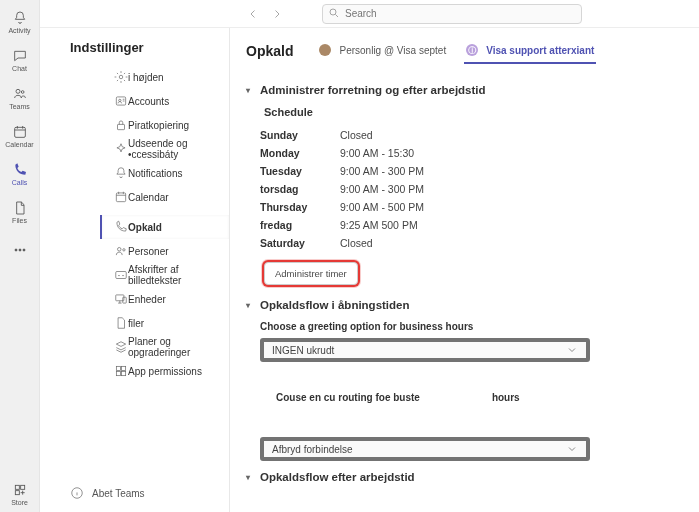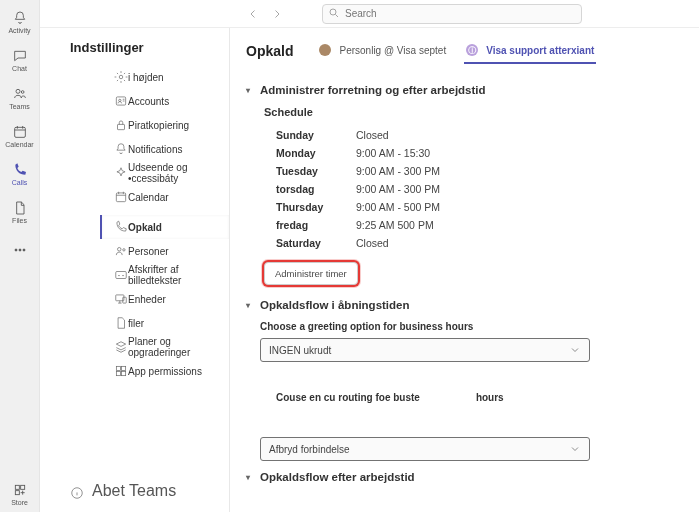--- a/index.html
+++ b/index.html
@@ -27,45 +27,45 @@
   .searchwrap .sicon{position:absolute;left:6px;top:3px;width:12px;height:12px;stroke:#888;fill:none;stroke-width:1.5}
 
   .body { flex:1; display:flex; overflow:hidden;}
 
   
   .settingsnav { width:190px; border-right:1px solid #e8e8e8; display:flex; flex-direction:column; padding:8px 0 6px 16px;}
   .settingsnav h1 { font-size:13px; font-weight:600; padding:4px 14px 10px 14px;}
   .snav-item { display:flex; align-items:center; gap:0; height:24px; padding:0 14px; font-size:10px; color:#333; cursor:pointer;margin-left:44px;}
   .snav-item.active { background:#fff; border-left:2px solid #4f52b2; font-weight:600; padding-left:12px; box-shadow:0 0 3px rgba(0,0,0,0.06) inset;}
   .snav-item .nicon{width:14px;height:14px;stroke:#666;fill:none;stroke-width:1.2;flex-shrink:0}
-  .snav-footer{margin-top:auto;padding:6px 14px;display:flex;align-items:flex-end;gap:8px;color:#555;font-size:16px}
+  .snav-footer{margin-top:auto;padding:6px 14px;display:flex;align-items:center;gap:8px;color:#555;font-size:10px}
   .snav-footer .nicon{width:14px;height:14px;stroke:#666;fill:none;stroke-width:1.2}
 
   
   .main { flex:1; overflow:auto; }
   .main-header { display:flex; align-items:center; gap:16px; padding:10px 16px 4px 16px;}
   .main-header h2 { font-size:14px; font-weight:600;}
   .tabs { display:flex; gap:16px; margin-left:8px; align-items:center; font-size:10px;}
   .tab { display:flex; align-items:center; gap:8px; padding:6px 2px; color:#555; cursor:pointer; border-bottom:2px solid transparent;}
   .tab.active { color:#4f52b2; border-bottom-color:#4f52b2; font-weight:600;}
   .tab .tcircle{width:12px;height:12px;border-radius:50%}
   .tc1{background:#a86;}
   .tc2{background:#b9a0dc;display:flex;align-items:center;justify-content:center;color:#fff;font-size:8px}
 
   .content { padding:6px 24px 16px 30px; font-size:11px; color:#333;}
   .section-head { font-size:11.5px; font-weight:600; margin:10px 0 10px 0; position:relative;}
   .section-head::before{content:"▾";font-size:8px;color:#666;position:absolute;left:-14px;top:2px}
   .sched-title{font-weight:600;margin:6px 0 8px 4px}
-  table.sched { border-collapse:collapse; margin-left:16px;}
+  table.sched { border-collapse:collapse; margin-left:0;}
   table.sched td { padding:3px 10px 3px 0; font-size:10.5px; color:#444;}
   table.sched td:first-child{width:80px;font-weight:600;color:#333}
   .manage-btn { display:inline-block; margin:10px 0 4px 4px; padding:5px 10px; border:1px solid #ccc; border-radius:4px; background:#fff; font-size:9.5px; color:#4a4a4a; cursor:pointer; box-shadow:0 0 0 2px #e53935, 0 0 0 3px rgba(229,57,53,.25);}
   .sub-label{font-size:10px;font-weight:700;margin:8px 0 6px 0;color:#333}
   .rowflex{display:flex;gap:40px;align-items:center}
-  .select { height:24px; border:1px solid #737373; border-radius:3px; background:#fafafa; display:flex; align-items:center; justify-content:space-between; padding:0 8px; font-size:10px; color:#444; cursor:pointer; width:330px;}
+  .select { height:24px; border:4px solid #737373; border-radius:3px; background:#fafafa; display:flex; align-items:center; justify-content:space-between; padding:0 8px; font-size:10px; color:#444; cursor:pointer; width:330px;}
   .select .chev{width:12px;height:12px;stroke:#666;fill:none;stroke-width:1.5}
 
   ::-webkit-scrollbar{width:6px}
   ::-webkit-scrollbar-thumb{background:#d0d0d0;border-radius:3px}
 </style>
 </head>
 <body>
 
 <div class="app">
 
@@ -173,29 +173,29 @@
           </div>
         <div class="snav-item">
             <svg class="nicon" viewBox="0 0 24 24">
               <rect x="6" y="11" width="12" height="9" rx="1"></rect>
               <path d="M9 11V8a3 3 0 0 1 6 0v3"></path>
             </svg>
             <span>Piratkopiering</span>
           </div>
         <div class="snav-item">
             <svg class="nicon" viewBox="0 0 24 24">
+              <path d="M12 3l2 5 5 2-5 2-2 5-2-5-5-2 5-2z"></path>
+            </svg>
+            <span>Udseende og •ccessibáty</span>
+          </div>
+        <div class="snav-item">
+            <svg class="nicon" viewBox="0 0 24 24">
               <path d="M12 3a5 5 0 0 0-5 5v3l-2 3h14l-2-3V8a5 5 0 0 0-5-5zM10 18a2 2 0 0 0 4 0"></path>
             </svg>
             <span>Notifications</span>
-          </div>
-        <div class="snav-item">
-            <svg class="nicon" viewBox="0 0 24 24">
-              <path d="M12 3l2 5 5 2-5 2-2 5-2-5-5-2 5-2z"></path>
-            </svg>
-            <span>Udseende og •ccessibáty</span>
           </div>
         <div class="snav-item">
             <svg class="nicon" viewBox="0 0 24 24">
               <rect x="4" y="5" width="16" height="15" rx="2"></rect>
               <path d="M4 9h16M8 3v4M16 3v4"></path>
             </svg>
             <span>Calendar</span>
           </div>
         <div style="height:6px"></div>
         <div class="snav-item active">
@@ -314,21 +314,21 @@
           <div class="section-head">Opkaldsflow i åbningstiden</div>
           <div class="sub-label">Choose a greeting option for business hours</div>
           <div class="select">
             <span>INGEN ukrudt</span>
             <svg class="chev" viewBox="0 0 24 24">
                 <path d="M6 9l6 6 6-6"></path>
               </svg>
           </div>
           <div class="rowflex" style="margin-top:14px">
             <div class="sub-label" style="margin:16px">Couse en cu routing foe buste</div>
-            <div class="sub-label" style="margin:0">hours</div>
+            <div class="sub-label" style="margin:16px">hours</div>
           </div>
           <div class="select" style="margin-top:18px">
             <span>Afbryd forbindelse</span>
             <svg class="chev" viewBox="0 0 24 24">
                 <path d="M6 9l6 6 6-6"></path>
               </svg>
           </div>
 
           
           <div class="section-head">Opkaldsflow efter arbejdstid</div>

